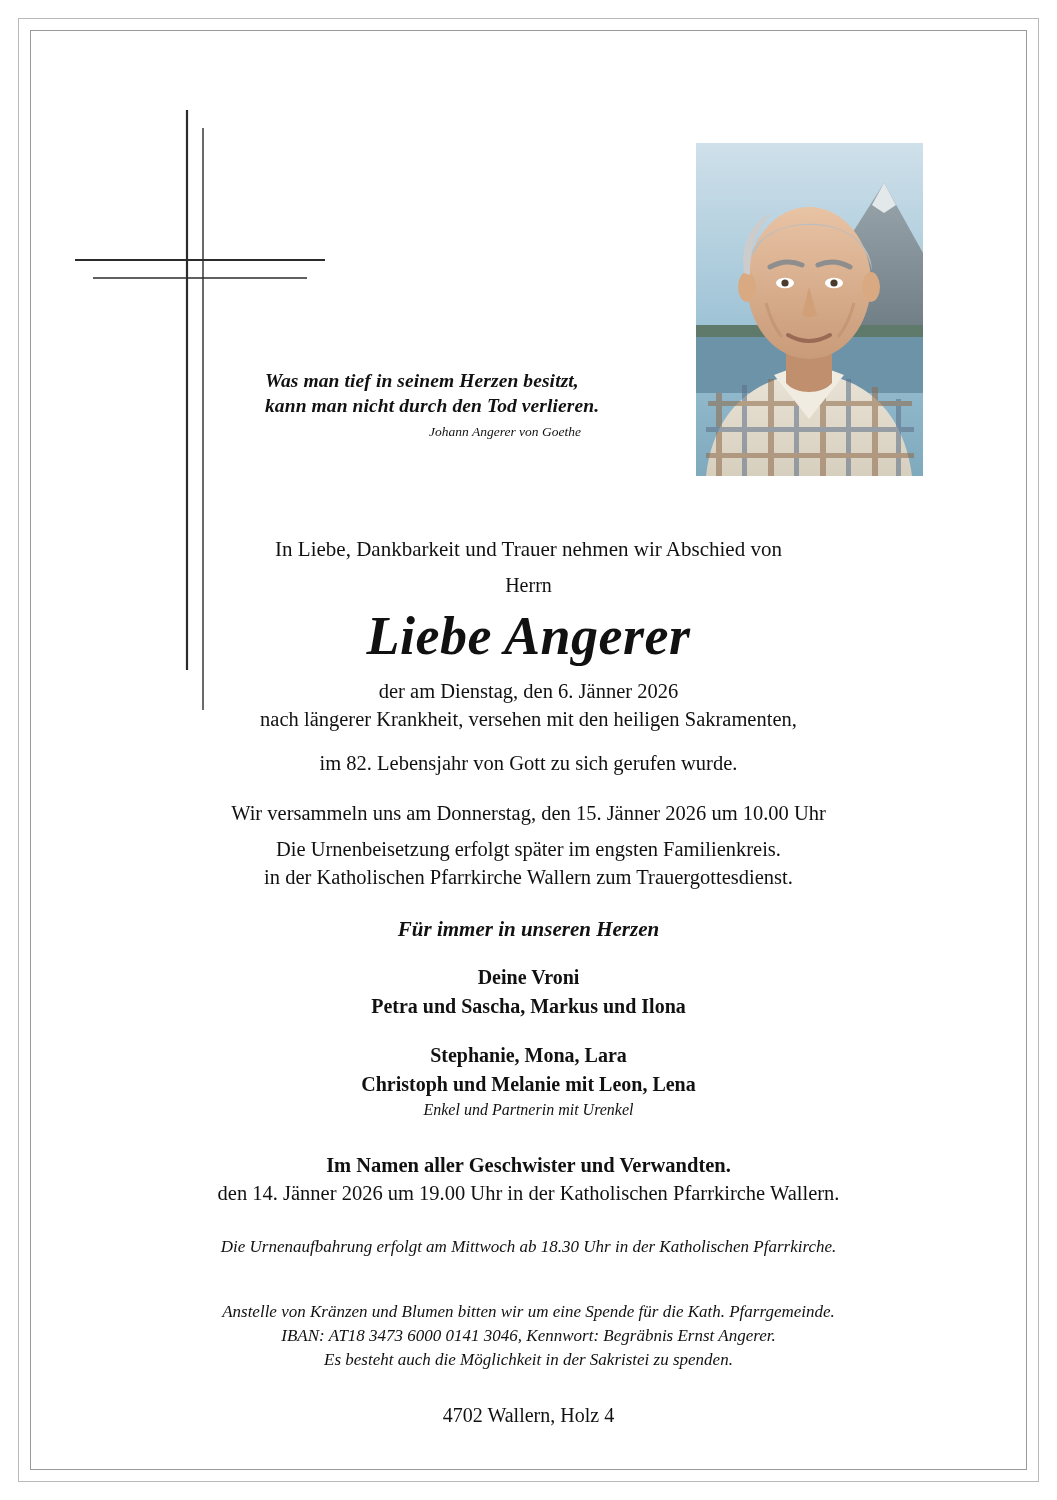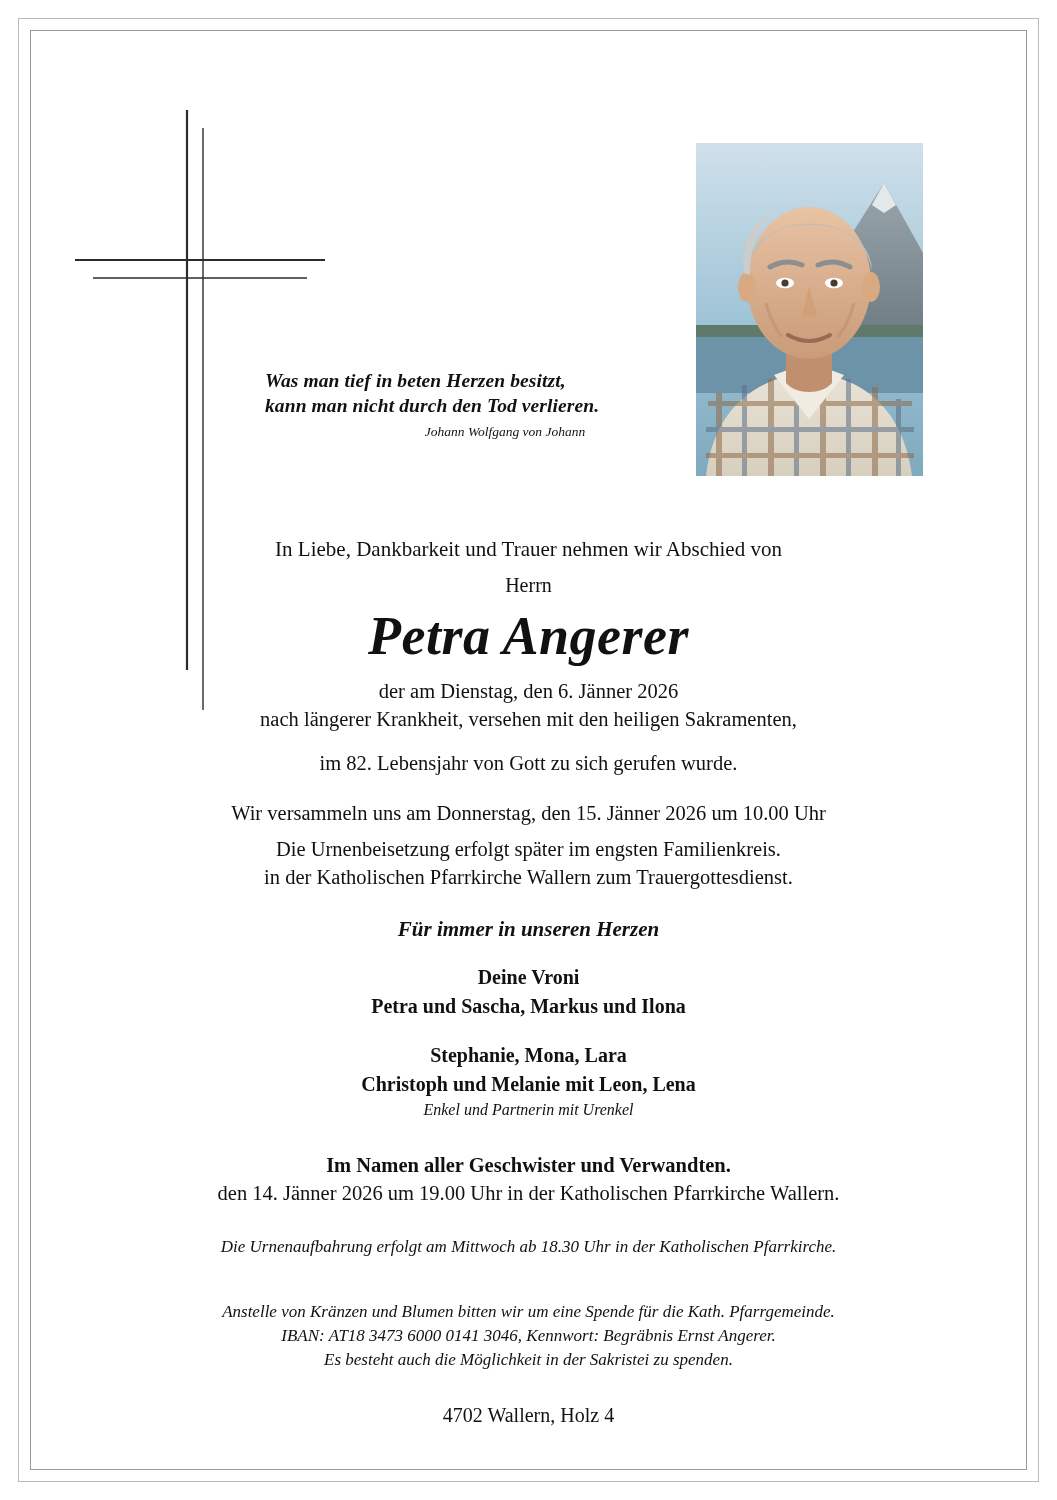--- a/index.html
+++ b/index.html
@@ -266,29 +266,29 @@
 
         <path d="M92 192 q 21 12 42 0" stroke="#9a6a55" stroke-width="4" fill="none" stroke-linecap="round"></path>
 
         <path d="M70 160 q 6 22 16 34" stroke="#c08f6d" stroke-width="3" fill="none" opacity="0.6"></path>
         <path d="M158 160 q -6 22 -16 34" stroke="#c08f6d" stroke-width="3" fill="none" opacity="0.6"></path>
       </g>
     </svg>
   </div>
 
   <div class="quote">
-    <div class="quote-line">Was man tief in beten Herzen besitzt,</div>
+    <div class="quote-line">Was man tief in seinem Herzen besitzt,</div>
     <div class="quote-line">kann man nicht durch den Tod verlieren.</div>
-    <div class="quote-author">Johann Wolfgang von Johann</div>
+    <div class="quote-author">Johann Angerer von Goethe</div>
   </div>
 
   <div class="main">
     <div class="t-intro">In Liebe, Dankbarkeit und Trauer nehmen wir Abschied von</div>
     <div class="t-herrn">Herrn</div>
-    <div class="t-name">Petra Angerer</div>
+    <div class="t-name">Liebe Angerer</div>
 
     <div class="t-block">der am Dienstag, den 6. Jänner 2026</div>
     <div class="t-block" style="margin-top:0">nach längerer Krankheit, versehen mit den heiligen Sakramenten,</div>
     <div class="t-block" style="margin-top:16px">im 82. Lebensjahr von Gott zu sich gerufen wurde.</div>
 
     <div class="t-block gap">Wir versammeln uns am Donnerstag, den 15. Jänner 2026 um 10.00 Uhr</div>
     <div class="t-block" style="margin-top:8px">Die Urnenbeisetzung erfolgt später im engsten Familienkreis.</div>
     <div class="t-block" style="margin-top:0">in der Katholischen Pfarrkirche Wallern zum Trauergottesdienst.</div>
 
     <div class="t-forever">Für immer in unseren Herzen</div>

